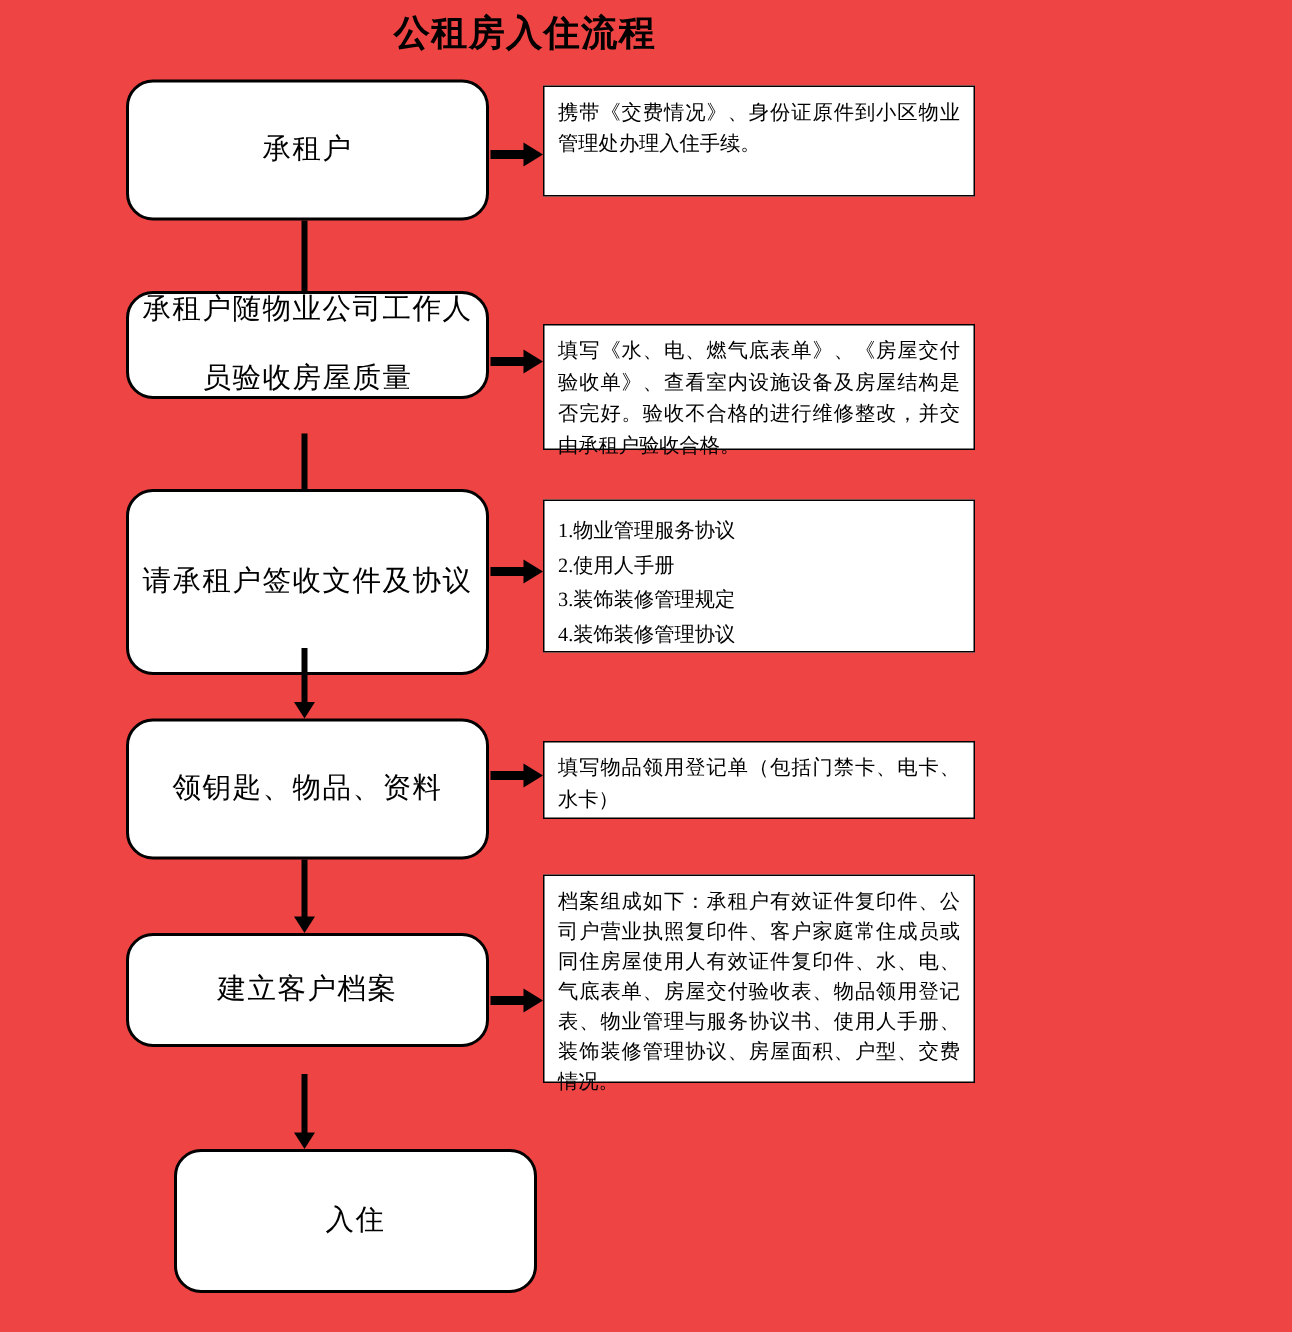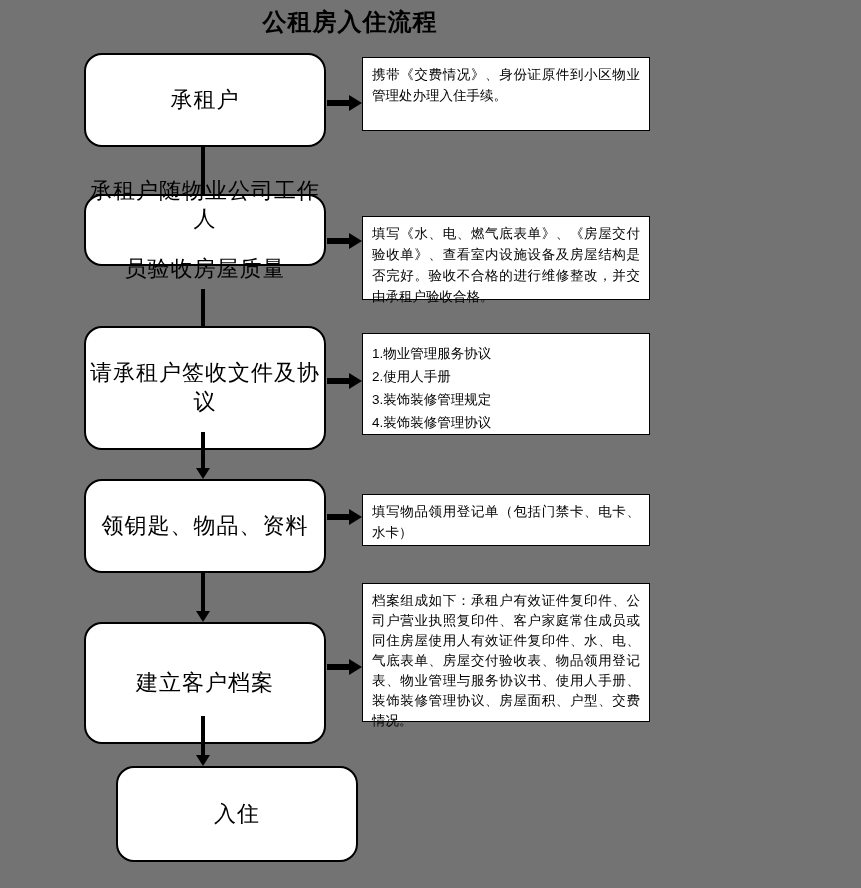--- a/index.html
+++ b/index.html
@@ -1,22 +1,22 @@
 <!DOCTYPE html>
 <html><head>
 <meta charset="utf-8">
 <style>
   html, body { margin: 0; padding: 0; background: #ffffff; }
   .page {
     position: relative;
     width: 861px;
     height: 888px;
-    background: #737373;
+    background: #ef4444;
     color: #000000;
-    font-family: Liberation Sans, sans-serif;
+    font-family: Liberation Serif, serif;
     overflow: hidden;
   }
   .title {
     position: absolute;
     top: 6px;
     left: 0;
     width: 700px;
     text-align: center;
     font-size: 24px;
     font-weight: bold;
@@ -28,21 +28,21 @@
     left: 84px;
     width: 242px;
     box-sizing: border-box;
     border: 2px solid #000000;
     border-radius: 18px;
     background: #ffffff;
     display: flex;
     align-items: center;
     justify-content: center;
     text-align: center;
-    font-size: 22px;
+    font-size: 19px;
     letter-spacing: 1px;
     line-height: 1.3;
   }
   .node.two-line { flex-direction: column; gap: 21px; }
   
   .note {
     position: absolute;
     left: 362px;
     width: 288px;
     box-sizing: border-box;
@@ -123,21 +123,21 @@
     <span>领钥匙、物品、资料</span>
   </div>
   <div class="harrow" style="top:509px;">
     <div class="shaft"></div>
     <div class="head"></div>
   </div>
   <div class="note" style="top:494px;height:52px;">填写物品领用登记单（包括门禁卡、电卡、水卡）</div>
   <div class="vline" style="top:573px;height:39px;"></div>
   <div class="vhead" style="top:611px;"></div>
 
-  <div class="node" style="top:622px;height:122px;text-align:center;">
+  <div class="node" style="top:622px;height:76px;text-align:center;">
     <span>建立客户档案</span>
   </div>
   <div class="harrow" style="top:659px;">
     <div class="shaft"></div>
     <div class="head"></div>
   </div>
   <div class="note dense" style="top:583px;height:139px;">档案组成如下：承租户有效证件复印件、公司户营业执照复印件、客户家庭常住成员或同住房屋使用人有效证件复印件、水、电、气底表单、房屋交付验收表、物品领用登记表、物业管理与服务协议书、使用人手册、装饰装修管理协议、房屋面积、户型、交费情况。</div>
   <div class="vline" style="top:716px;height:40px;"></div>
   <div class="vhead" style="top:755px;"></div>
 

